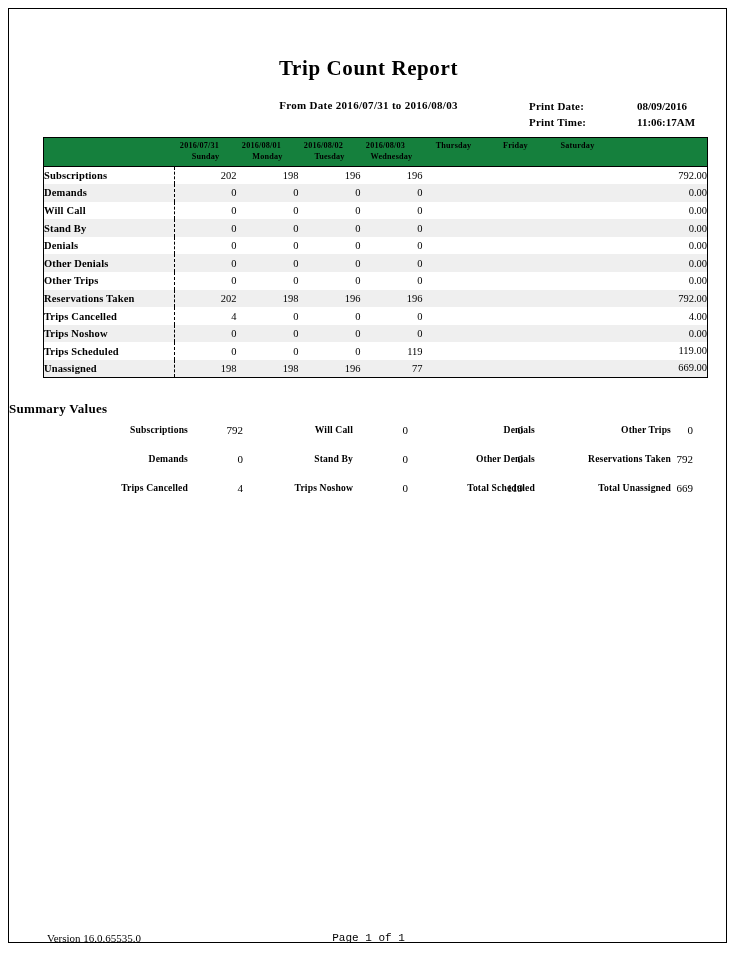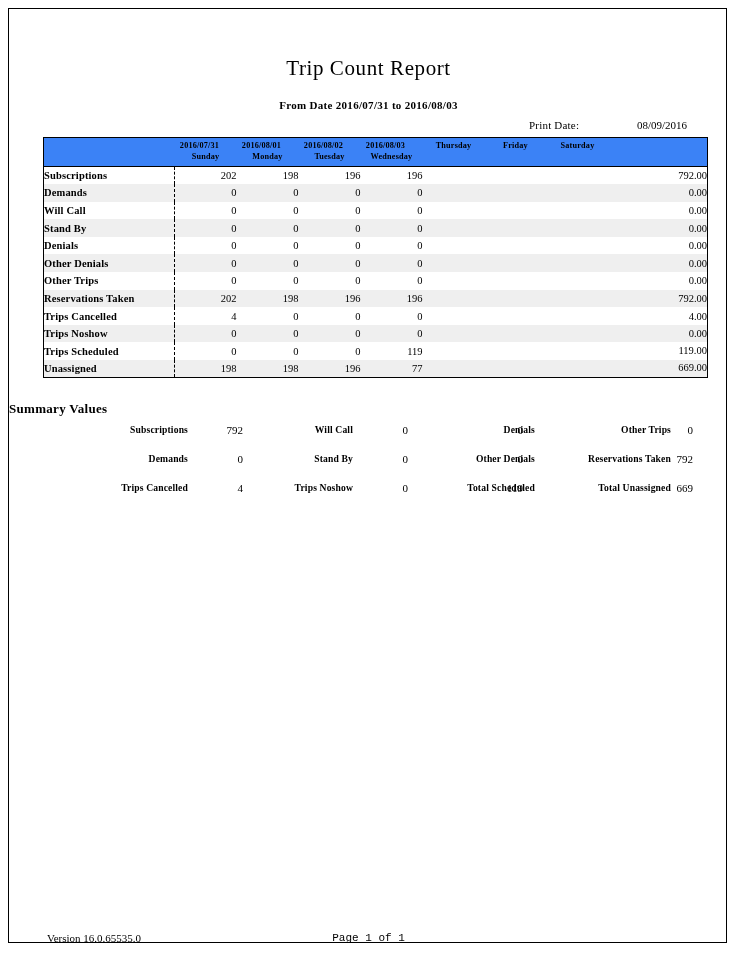--- a/index.html
+++ b/index.html
@@ -29,21 +29,21 @@
   }
 
   
   .title {
     position: absolute;
     left: 0;
     top: 47px;
     width: 719px;
     text-align: center;
     font-size: 21px;
-    font-weight: normal;
+    font-weight: bold;
     letter-spacing: 0.6px;
   }
   .subtitle {
     position: absolute;
     left: 0;
     top: 78px;
     width: 719px;
     text-align: center;
     font-size: 11px;
     font-weight: bold;
@@ -51,22 +51,21 @@
     margin-top: 12px;
   }
 
   
   .printinfo {
     position: absolute;
     left: 520px;
     top: 89px;
     width: 190px;
     font-size: 11px;
-    font-weight: normal;
-    margin-top: 19px;
+    font-weight: bold;
   }
   .printinfo .prow {
     position: relative;
     height: 16px;
     line-height: 16px;
   }
   .printinfo .plabel {
     position: absolute;
     left: 0;
     width: 100px;
@@ -93,21 +92,21 @@
     table-layout: fixed;
   }
   table.grid th, table.grid td {
     padding: 0;
     margin: 0;
     font-size: 10.5px;
     vertical-align: middle;
   }
 
   thead tr.headrow {
-    background: #3b82f6;
+    background: #15803d;
     margin-top: 12px;
   }
   thead th {
     height: 28px;
     border-top: 1px solid #000000;
     border-bottom: 1px solid #000000;
     font-weight: bold;
     font-size: 8.5px;
     letter-spacing: 0.2px;
     position: relative;

